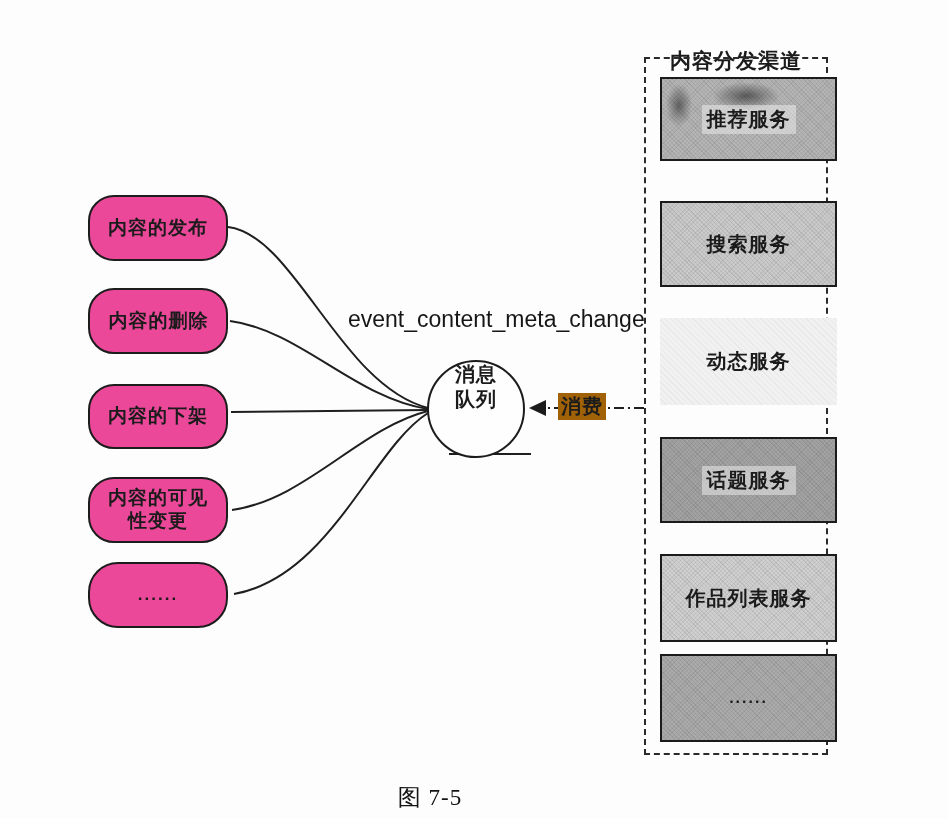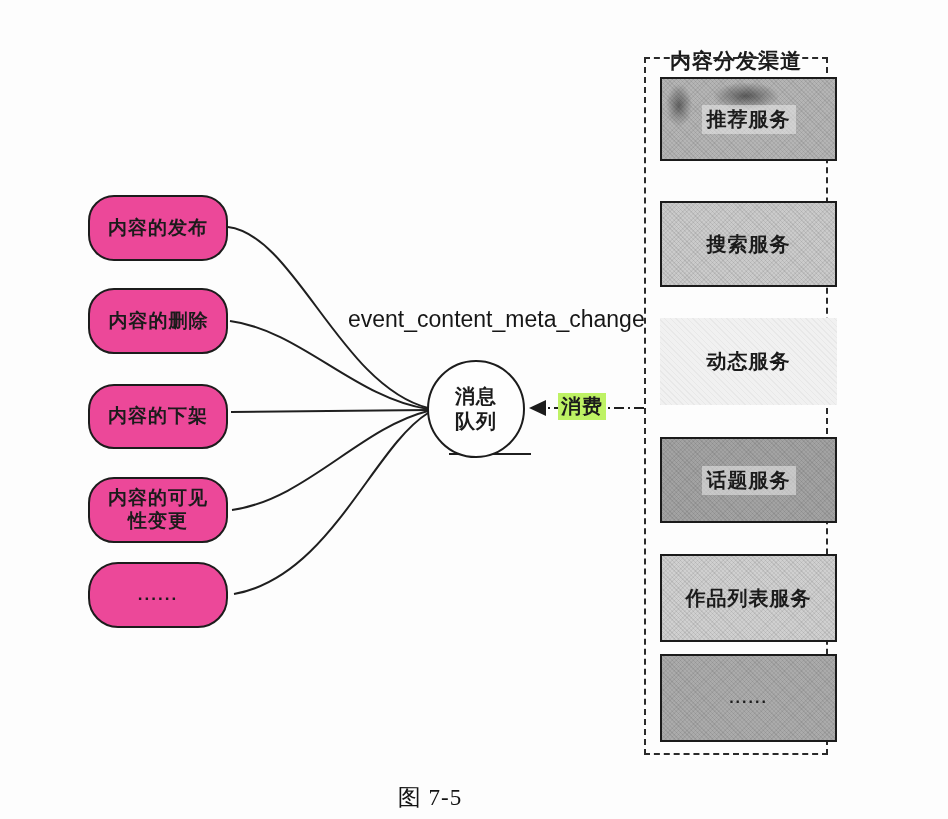--- a/index.html
+++ b/index.html
@@ -26,32 +26,32 @@
   .src-2{top:288px;padding-left:11px;}
   .src-3{top:384px;height:65px;}
   .src-4{top:477px;}
   .src-5{top:562px;border-radius:30px;font-size:17px;letter-spacing:2px;}
 
   
   .queue{
     position:absolute;left:427px;top:360px;width:98px;height:98px;
     box-sizing:border-box;border:2px solid #1c1c1c;border-radius:50%;
     background:#fefefe;z-index:2;
-    display:flex;flex-direction:column;align-items:center;justify-content:center;
+    display:flex;flex-direction:column;align-items:center;justify-content:flex-start;
     font-size:20px;font-weight:600;line-height:1.25;letter-spacing:1px;
   }
 
   .event-label{
     position:absolute;left:348px;top:306px;width:284px;z-index:2;
     text-align:center;font-size:23px;color:#161616;
   }
 
   .consume-label{
     position:absolute;left:558px;top:393px;z-index:3;
-    background:#bef264;padding:0 3px;
+    background:#a16207;padding:0 3px;
     font-size:20px;font-weight:600;letter-spacing:1px;
   }
 
   
   .channels{
     position:absolute;left:644px;top:57px;width:184px;height:698px;
     box-sizing:border-box;border:2px dashed #2a2a2a;z-index:2;
     background:transparent;
   }
   .channels-title{

